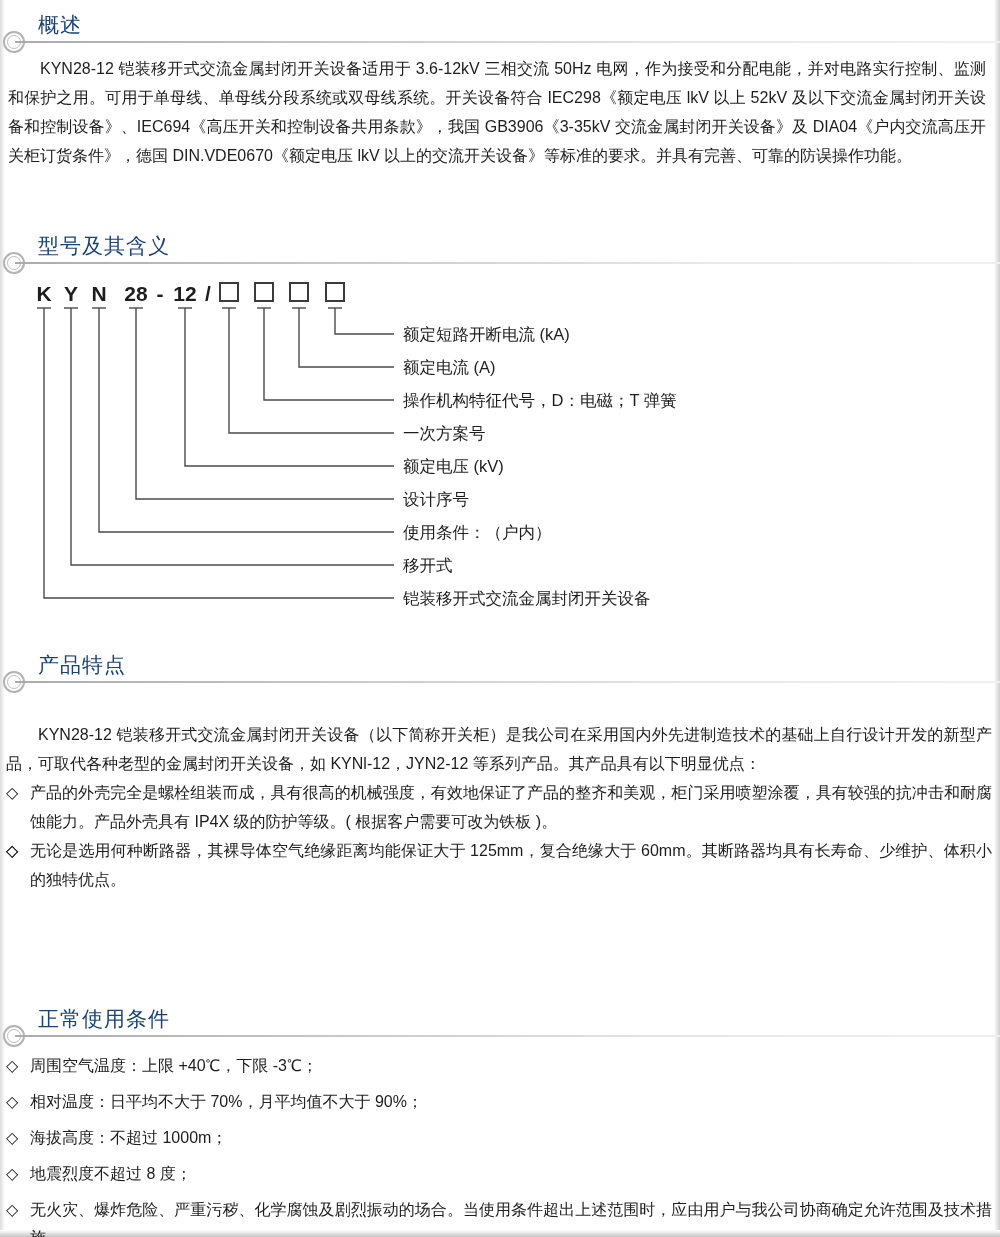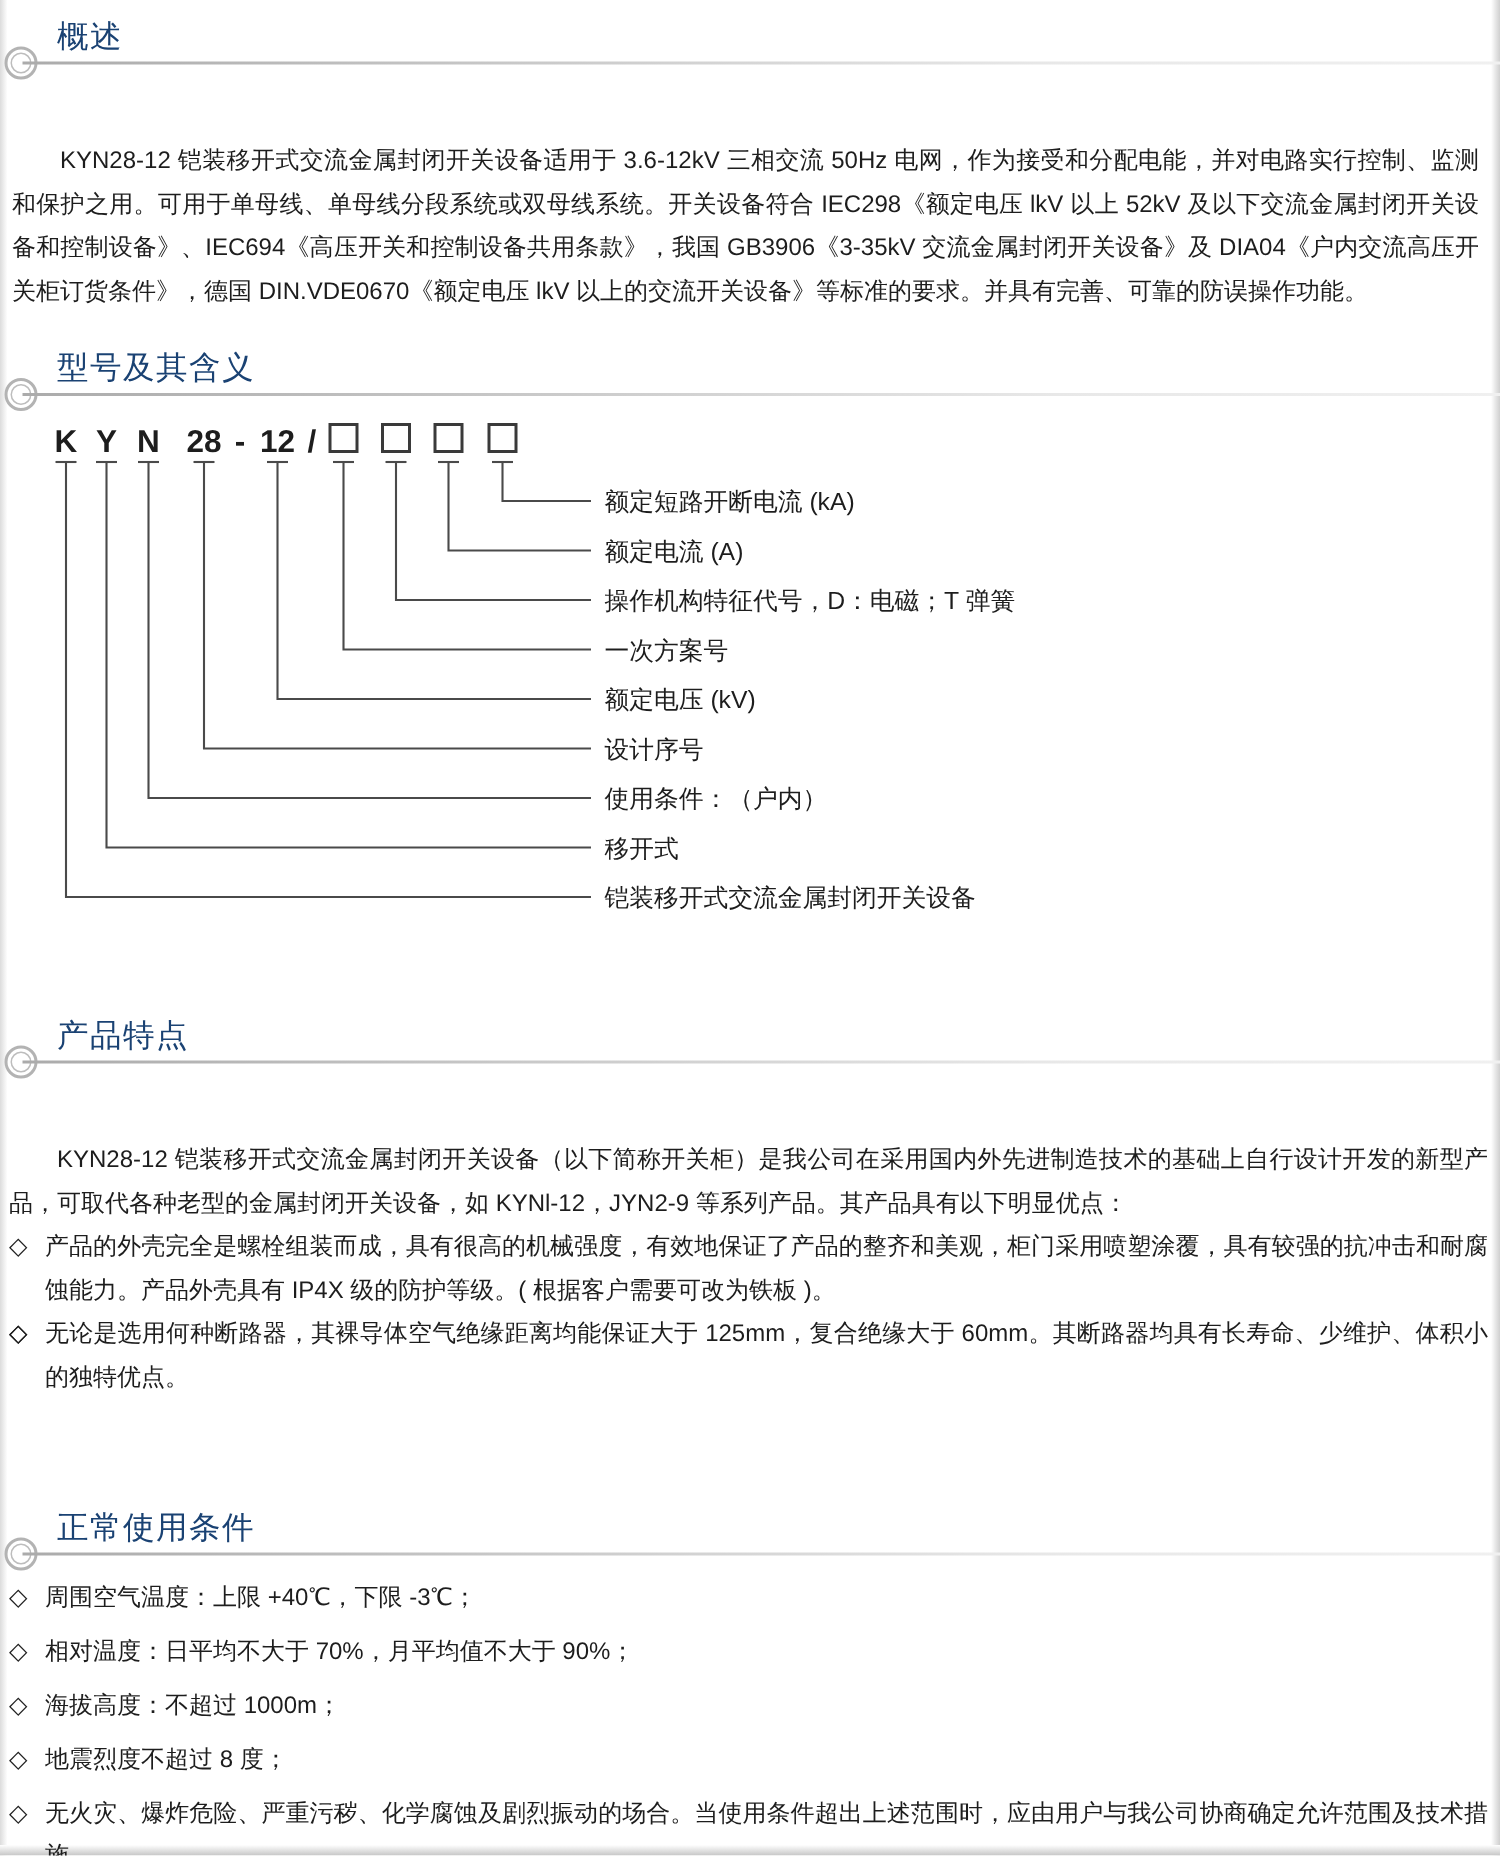--- a/index.html
+++ b/index.html
@@ -45,21 +45,21 @@
   .sec-circle::after{
     content:"";position:absolute;inset:2px;
     border:1.5px solid #bdbdbd;border-radius:50%;background:#fff;
   }
 
   .para{
     position:absolute;
     font-size:16px;line-height:29px;color:var(--text);
     text-align:justify;
   }
-  .indent{text-indent:2em;margin-top:39px;}
+  .indent{text-indent:2em;}
 
   .hang{position:relative;padding-left:24px;text-indent:0;}
   .hang .diamond{position:absolute;left:0;top:0;}
 
   .cond-item{margin-bottom:8px;line-height:28px;}
 
   svg text{font-family:"Liberation Sans", sans-serif;}
 </style>
 </head>
 <body>
@@ -115,27 +115,27 @@
       <path d="M 99 32 V 256 H 394" fill="none" stroke="#4a4a4a" stroke-width="1.4"></path>
       <text x="403" y="262" font-size="16.5" fill="#1d1d1d">使用条件：（户内）</text>
       <line x1="64" y1="32" x2="78" y2="32" stroke="#4a4a4a" stroke-width="1.4"></line>
       <path d="M 71 32 V 289 H 394" fill="none" stroke="#4a4a4a" stroke-width="1.4"></path>
       <text x="403" y="295" font-size="16.5" fill="#1d1d1d">移开式</text>
       <line x1="37" y1="32" x2="51" y2="32" stroke="#4a4a4a" stroke-width="1.4"></line>
       <path d="M 44 32 V 322 H 394" fill="none" stroke="#4a4a4a" stroke-width="1.4"></path>
       <text x="403" y="328" font-size="16.5" fill="#1d1d1d">铠装移开式交流金属封闭开关设备</text>
     </svg>
 
-  <div class="sec-header" style="top:678px;">
+  <div class="sec-header" style="top:652px;">
     <span class="sec-circle"></span>
     <div class="sec-rule"></div>
     <h2 class="sec-title">产品特点</h2>
   </div>
   <div class="para" style="top:720px;left:6px;width:986px;">
-    <p class="indent">KYN28-12 铠装移开式交流金属封闭开关设备（以下简称开关柜）是我公司在采用国内外先进制造技术的基础上自行设计开发的新型产品，可取代各种老型的金属封闭开关设备，如 KYNl-12，JYN2-9 等系列产品。其产品具有以下明显优点：</p>
+    <p class="indent">KYN28-12 铠装移开式交流金属封闭开关设备（以下简称开关柜）是我公司在采用国内外先进制造技术的基础上自行设计开发的新型产品，可取代各种老型的金属封闭开关设备，如 KYNl-12，JYN2-12 等系列产品。其产品具有以下明显优点：</p>
     <p class="hang">
       <span class="diamond">◇</span>
       <span>产品的外壳完全是螺栓组装而成，具有很高的机械强度，有效地保证了产品的整齐和美观，柜门采用喷塑涂覆，具有较强的抗冲击和耐腐蚀能力。产品外壳具有 IP4X 级的防护等级。( 根据客户需要可改为铁板 )。</span>
     </p>
     <p class="hang">
       <span class="diamond">◇</span>
     </p>
     <p class="hang">
       <span class="diamond">◇</span>
       <span>无论是选用何种断路器，其裸导体空气绝缘距离均能保证大于 125mm，复合绝缘大于 60mm。其断路器均具有长寿命、少维护、体积小的独特优点。</span>

